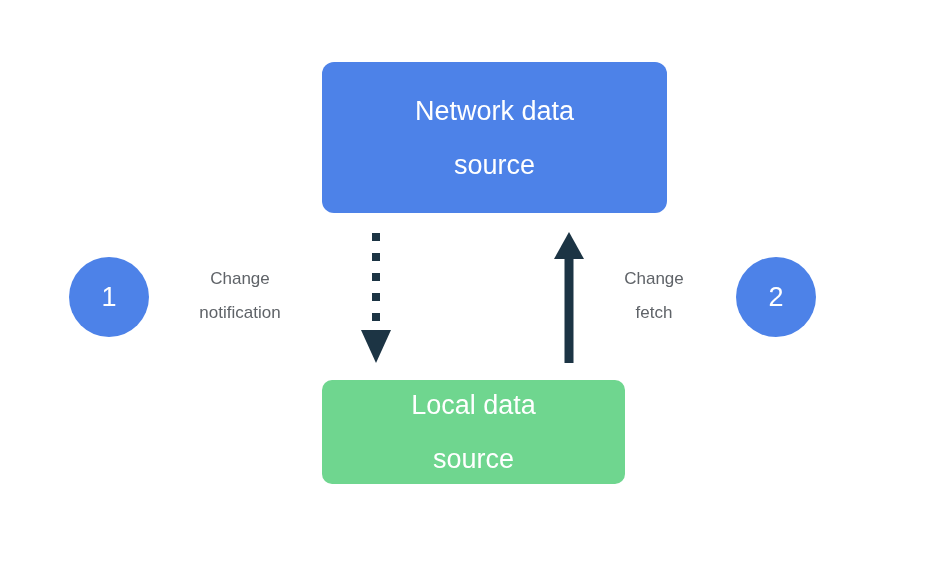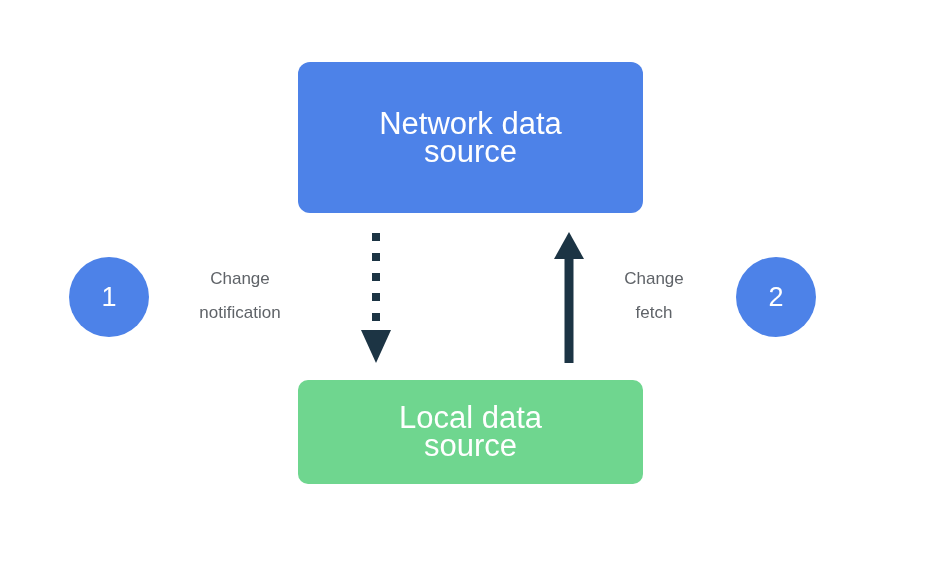--- a/index.html
+++ b/index.html
@@ -15,36 +15,37 @@
     background: var(--background, #ffffff);
     overflow: hidden;
   }
   .node {
     position: absolute;
     display: flex;
     align-items: center;
     justify-content: center;
     text-align: center;
     color: var(--box-text, #ffffff);
-    font-size: 31px;
-    line-height: 28px;
+    font-size: 27px;
+    line-height: 54px;
     white-space: pre-line;
+    margin-left: 24px;
   }
   .node-network {
     left: 298px;
     top: 62px;
     width: 345px;
     height: 151px;
     border-radius: 12px;
     background: var(--network-box, #4d82e8);
   }
   .node-local {
     left: 298px;
     top: 380px;
-    width: 345px;
+    width: 303px;
     height: 104px;
     border-radius: 10px;
     background: var(--local-box, #6fd68f);
   }
   .badge {
     position: absolute;
     width: 80px;
     height: 80px;
     border-radius: 50%;
     background: var(--badge, #4d82e8);

